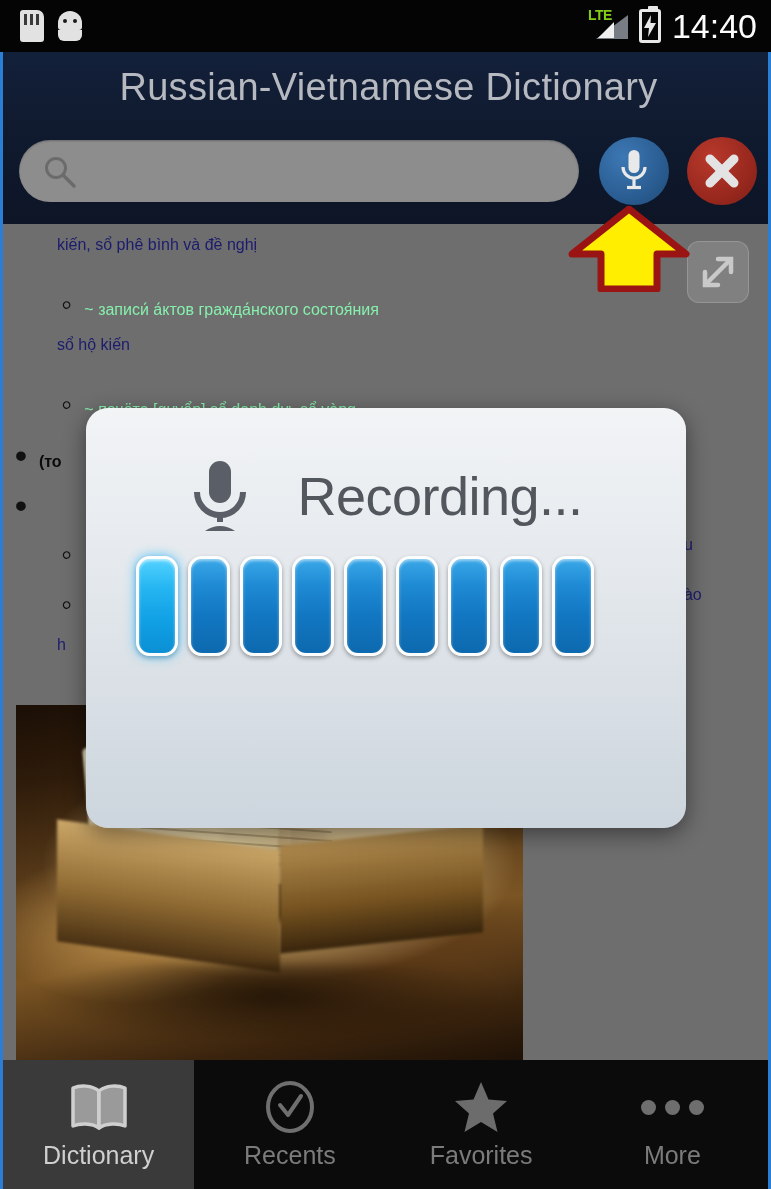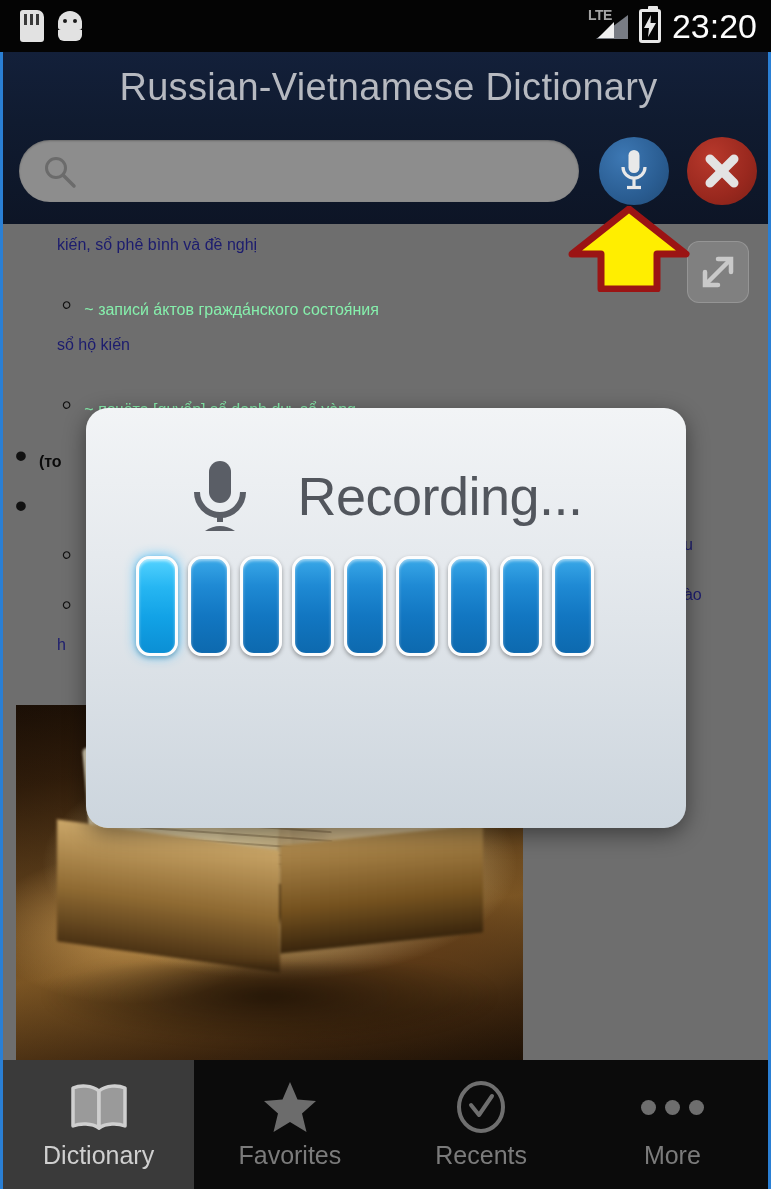--- a/index.html
+++ b/index.html
@@ -10,21 +10,21 @@
   .statusbar{position:absolute;left:0;top:0;width:771px;height:52px;background:#040404;}
   .sb-left{position:absolute;left:20px;top:0;height:52px;display:flex;align-items:center;gap:14px;}
   .sb-right{position:absolute;right:14px;top:0;height:52px;display:flex;align-items:center;gap:9px;}
   .sd-icon{width:24px;height:32px;background:#e2e2e2;border-radius:3px 7px 3px 3px;position:relative;}
   .sd-icon::before{content:"";position:absolute;left:4px;top:4px;width:3px;height:11px;background:#3a3a3a;box-shadow:6px 0 0 #3a3a3a,12px 0 0 #3a3a3a;}
   .droid{width:24px;height:30px;position:relative;}
   .droid-head{position:absolute;left:0;top:0;width:24px;height:19px;background:#e2e2e2;border-radius:12px 12px 3px 3px;}
   .droid-head::before{content:"";position:absolute;left:5px;top:8px;width:4px;height:4px;border-radius:50%;background:#1a1a1a;box-shadow:10px 0 0 #1a1a1a;}
   .droid-body{position:absolute;left:0;bottom:0;width:24px;height:11px;background:#e2e2e2;border-radius:0 0 6px 6px;}
   .lte-wrap{position:relative;width:42px;height:34px;}
-  .lte-txt{position:absolute;left:0;top:-1px;font-size:14px;font-weight:bold;color:#a3a3a3;letter-spacing:-0.5px;line-height:14px;}
+  .lte-txt{position:absolute;left:0;top:-1px;font-size:14px;font-weight:bold;color:#84cc16;letter-spacing:-0.5px;line-height:14px;}
   .sig{position:absolute;right:0;bottom:2px;width:36px;height:28px;}
   .battery{position:relative;width:22px;height:34px;border:3px solid #e8e8e8;border-radius:3px;box-sizing:border-box;}
   .battery::before{content:"";position:absolute;left:6px;top:-6px;width:10px;height:4px;background:#e8e8e8;border-radius:1px;}
   .bolt{position:absolute;left:50%;top:50%;transform:translate(-50%,-50%);width:12px;height:22px;}
   .clock{font-size:34px;font-weight:normal;color:#fdfdfd;letter-spacing:0px;margin-left:2px;}
 
   
   .appbar{position:absolute;left:0;top:52px;width:771px;height:172px;
           background:linear-gradient(180deg,#13203a 0%,#101b30 40%,#0d1526 100%);
           border-left:3px solid #2a7fd4;border-right:3px solid #2a7fd4;box-sizing:border-box;}
@@ -125,21 +125,21 @@
         <svg class="sig" viewBox="0 0 36 28">
             <polygon points="2,26 34,26 34,2" fill="#787c84"></polygon>
             <polygon points="4,25 20,25 20,9" fill="#f0f0f0"></polygon>
           </svg>
       </div>
       <div class="battery">
         <svg class="bolt" viewBox="0 0 12 22">
             <polygon points="7,0 0,13 5,13 4,22 12,8 6.5,8" fill="#e8e8e8"></polygon>
           </svg>
       </div>
-      <span class="clock">23:20</span>
+      <span class="clock">14:40</span>
     </div>
   </div>
 
   <div class="appbar">
     <div class="apptitle">Russian-Vietnamese Dictionary</div>
     <div class="searchrow">
       <div class="searchbox">
         <svg class="mag" viewBox="0 0 34 34">
           <circle cx="13" cy="13" r="9.5" fill="none" stroke="#6b6b6b" stroke-width="3"></circle>
           <line x1="20" y1="20" x2="31" y2="31" stroke="#6b6b6b" stroke-width="3.5" stroke-linecap="round"></line>
@@ -237,35 +237,35 @@
             <path d="M31 9 C24 3 12 3 5 6 L5 44 C12 41 24 41 31 46 Z" fill="#9a9a9a"></path>
             <path d="M31 9 C38 3 50 3 57 6 L57 44 C50 41 38 41 31 46 Z" fill="#9a9a9a"></path>
           </g>
         </svg>
       </span>
       <span class="tab-lbl">Dictionary</span>
     </div>
 
     <div class="tab">
       <span class="tab-ico">
-        <svg width="56" height="54" viewBox="0 0 56 54">
-          <polygon points="28,2 35.5,19.5 54,21 40,33.5 44.5,52 28,42 11.5,52 16,33.5 2,21 20.5,19.5" fill="#6c6c6c"></polygon>
-        </svg>
-      </span>
-      <span class="tab-lbl">Favorites</span>
-    </div>
-
-    <div class="tab">
-      <span class="tab-ico">
         <svg width="56" height="56" viewBox="0 0 56 56">
           <ellipse cx="28" cy="28" rx="22" ry="24" fill="none" stroke="#6f6f6f" stroke-width="4"></ellipse>
           <polyline points="18,26 26,36 39,17" fill="none" stroke="#6f6f6f" stroke-width="4" stroke-linecap="round" stroke-linejoin="round"></polyline>
         </svg>
       </span>
       <span class="tab-lbl">Recents</span>
+    </div>
+
+    <div class="tab">
+      <span class="tab-ico">
+        <svg width="56" height="54" viewBox="0 0 56 54">
+          <polygon points="28,2 35.5,19.5 54,21 40,33.5 44.5,52 28,42 11.5,52 16,33.5 2,21 20.5,19.5" fill="#6c6c6c"></polygon>
+        </svg>
+      </span>
+      <span class="tab-lbl">Favorites</span>
     </div>
 
 
     <div class="tab">
       <span class="tab-ico">
         <span class="dots">
             <i></i>
             <i></i>
             <i></i>
           </span>

